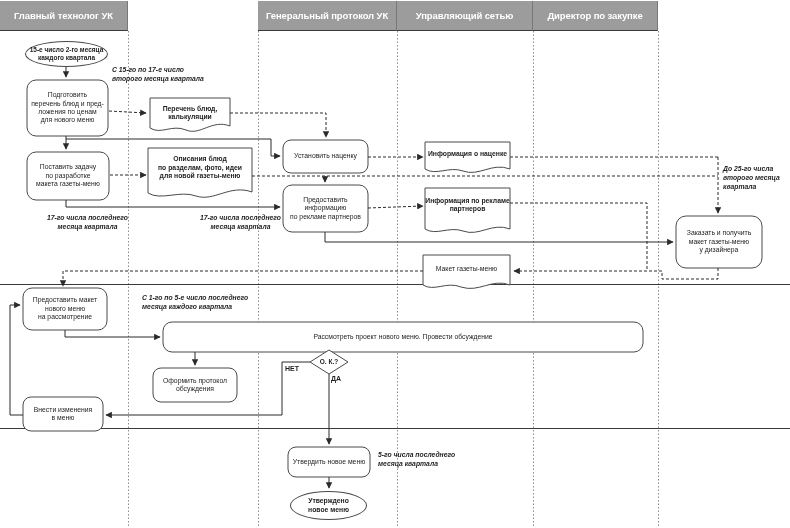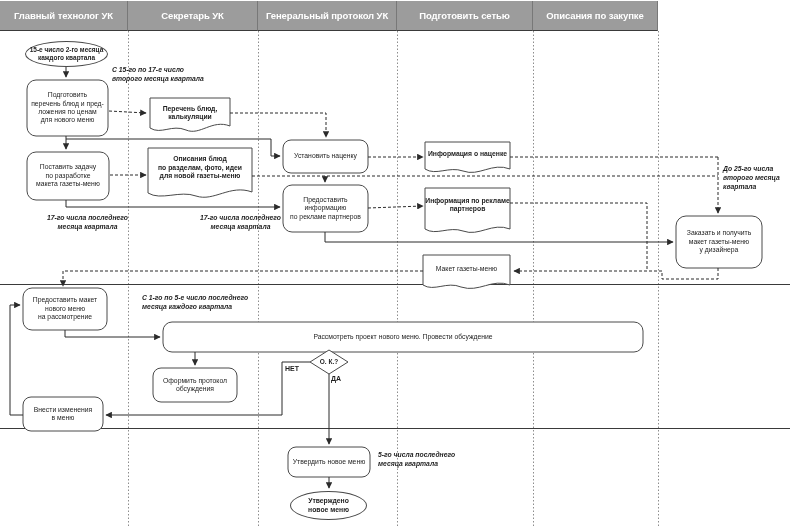--- a/index.html
+++ b/index.html
@@ -103,24 +103,23 @@
       <path d="M368,157 L423,157" marker-end="url(#arw)"></path>
       <path d="M510,157 L718,157"></path>
       <path d="M368,208 L423,206" marker-end="url(#arw)"></path>
       <path d="M510,203 L647,203 L647,271"></path>
       <path d="M718,268 L718,279 L662,279 L662,271 L514,271" marker-end="url(#arw)"></path>
       <path d="M423,271 L63,271 L63,286" marker-end="url(#arw)"></path>
     </g>
   </svg>
 
   <div class="hdr" style="left:0;width:128px">Главный технолог УК</div>
-  <div class="hdr" style="left:128px;width:130px">Секретарь УК</div>
   <div class="hdr" style="left:258px;width:139px">Генеральный протокол УК</div>
-  <div class="hdr" style="left:397px;width:136px">Подготовить сетью</div>
-  <div class="hdr" style="left:533px;width:125px">Описания по закупке</div>
+  <div class="hdr" style="left:397px;width:136px">Управляющий сетью</div>
+  <div class="hdr" style="left:533px;width:125px">Директор по закупке</div>
 
   <div class="txt ell" style="left:25px;top:41px;width:83px;height:26px;font-size:6.5px">15-е число 2-го месяца
 каждого квартала</div>
   <div class="txt ell" style="left:290px;top:491px;width:77px;height:29px">Утверждено
 новое меню</div>
 
   <div class="txt" style="left:27px;top:80px;width:81px;height:56px">Подготовить
 перечень блюд и пред-
 ложения по ценам
 для нового меню</div>

